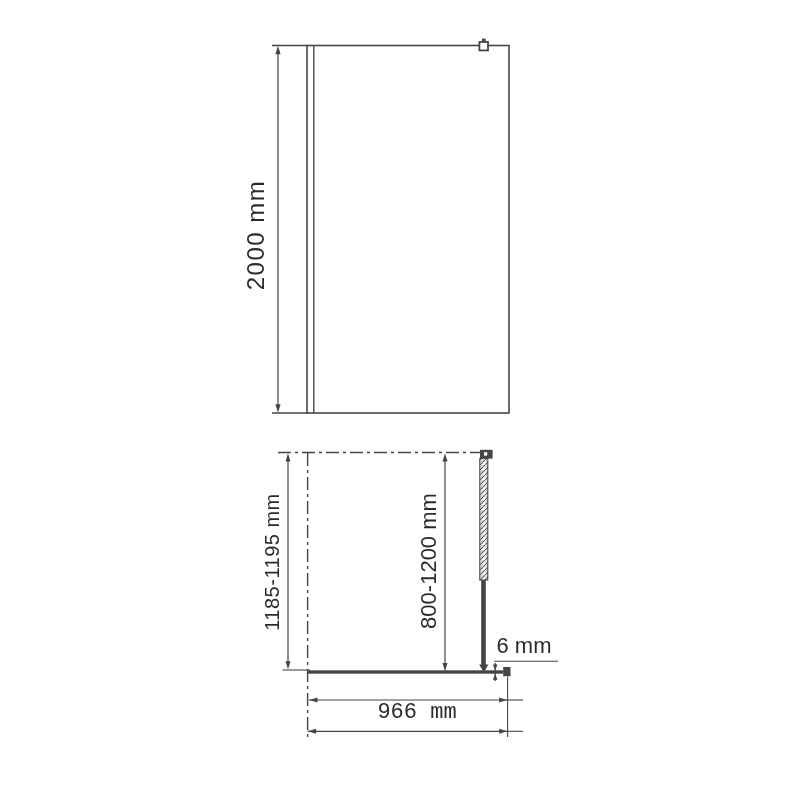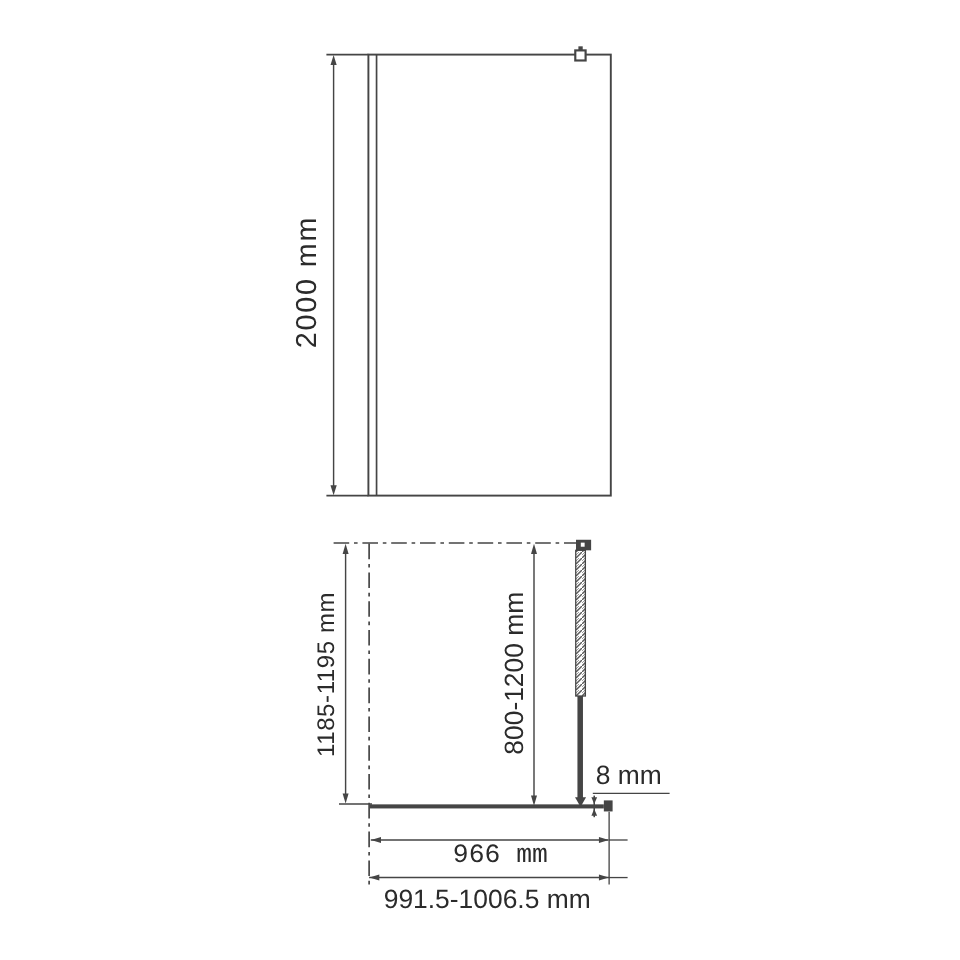--- a/index.html
+++ b/index.html
@@ -118,18 +118,17 @@
       </g>
     </g>
   </svg>
 
   <div class="dim-label v height" style="left:256px;top:235px;">2000 mm</div>
 
   <div class="dim-label v depth" style="left:272px;top:562px;">1185-1195 mm</div>
 
   <div class="dim-label v" style="left:429px;top:561px;">800-1200 mm</div>
 
-  <div class="dim-label" style="left:524px;top:646px;">8 mm</div>
+  <div class="dim-label" style="left:524px;top:646px;">6 mm</div>
 
   <div class="dim-label" style="left:417px;top:713px;font-family:Liberation Mono, monospace;">966 mm</div>
 
-  <div class="dim-label" style="left:406px;top:750px;">991.5-1006.5 mm</div>
 </div>
 
 </body></html>

